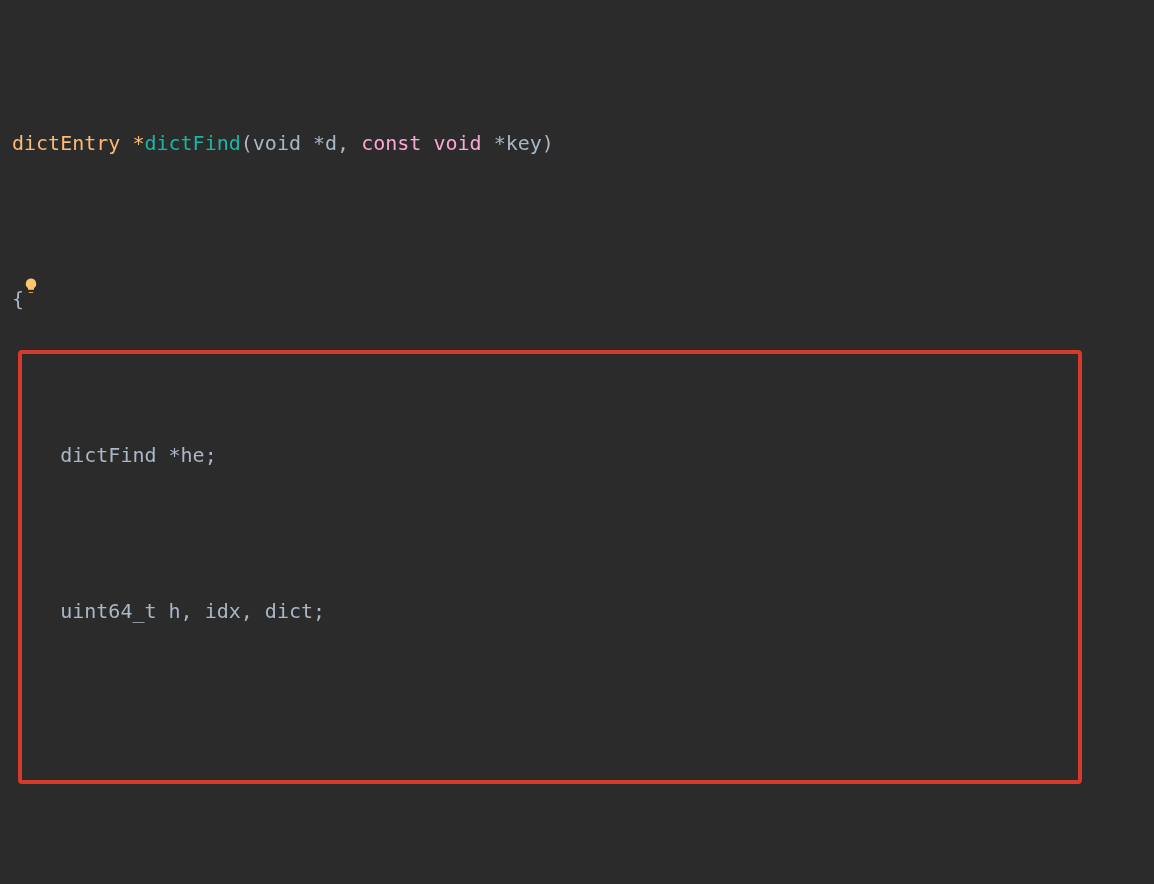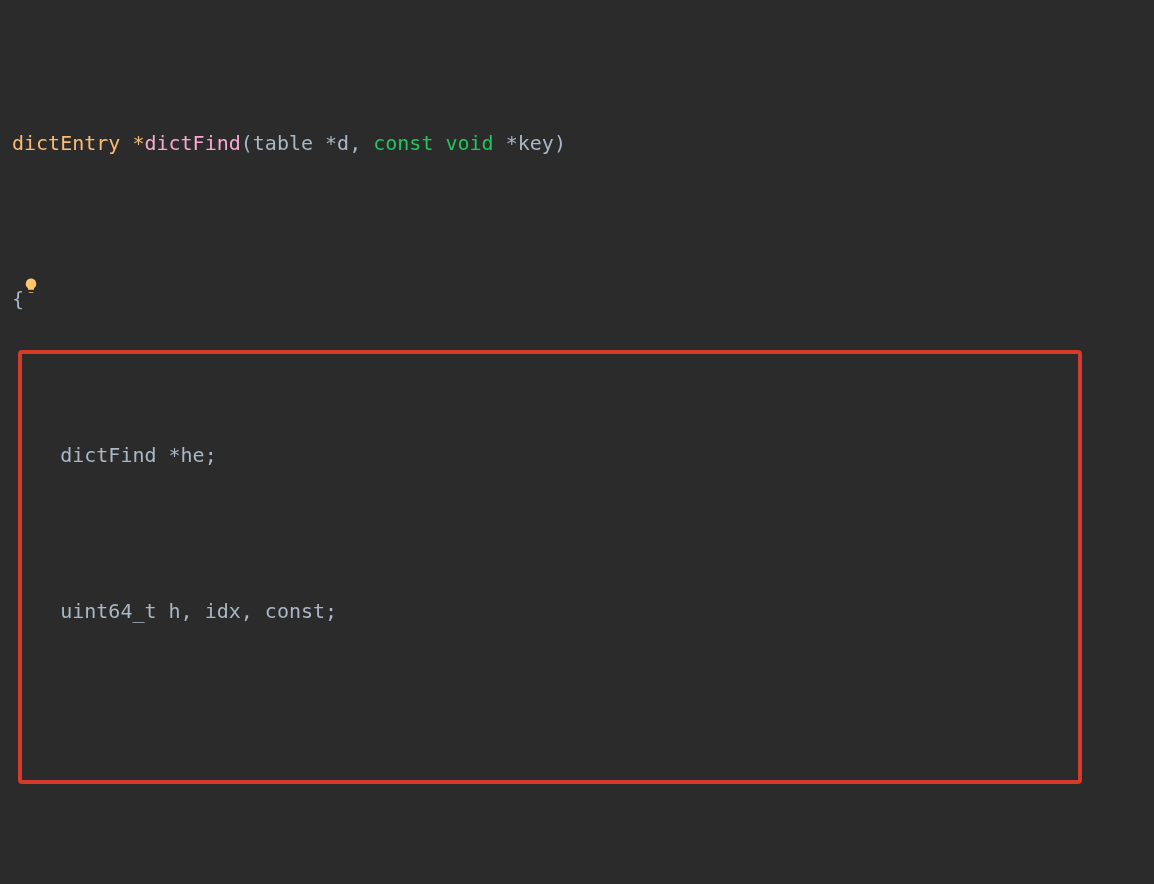--- a/index.html
+++ b/index.html
@@ -30,23 +30,23 @@
     left: 22px;
     top: 272px;
     color: #ffc66d;
     font-size: 18px;
   }
   .code {
     margin-left: 4px;
     white-space: pre;
   }
   .line { height: 42px; line-height: 42px; position: relative;}
-  .kw { color: #22c55e; }
+  .kw { color: #f9a8d4; }
   .type { color: #fdba74; }
-  .fn { color: #f9a8d4; }
+  .fn { color: #14b8a6; }
   .redbox {
     position: absolute;
     border: 4px solid #d63a2a;
     left: 18px;
     top: 350px;
     width: 1064px;
     height: 434px;
     pointer-events: none;
     border-radius: 4px;
   }
@@ -58,27 +58,27 @@
   <div class="gutter">
     <span class="bulb">
       <svg width="18" height="18" viewBox="0 0 24 24">
           <path fill="#ffc66d" d="M9 21h6v-1H9v1zm3-19a7 7 0 0 0-4 12.7V17h8v-2.3A7 7 0 0 0 12 2z"></path>
         </svg>
     </span>
   </div>
 
   <div class="code">
 
-    <div class="line"><span class="type">dictEntry *</span><span class="fn">dictFind</span><span>(</span><span>table *d, </span><span class="kw">const void</span><span> *key)</span></div>
+    <div class="line"><span class="type">dictEntry *</span><span class="fn">dictFind</span><span>(</span><span>void *d, </span><span class="kw">const void</span><span> *key)</span></div>
 
     <div class="line"><span>{</span></div>
 
     <div class="line"><span>    </span><span>dictFind *he;</span></div>
 
-    <div class="line"><span>    </span><span>uint64_t h, idx, const;</span></div>
+    <div class="line"><span>    </span><span>uint64_t h, idx, dict;</span></div>
 
     <div class="line"><span></span></div>
 
     
 
     
 
     
 
     

